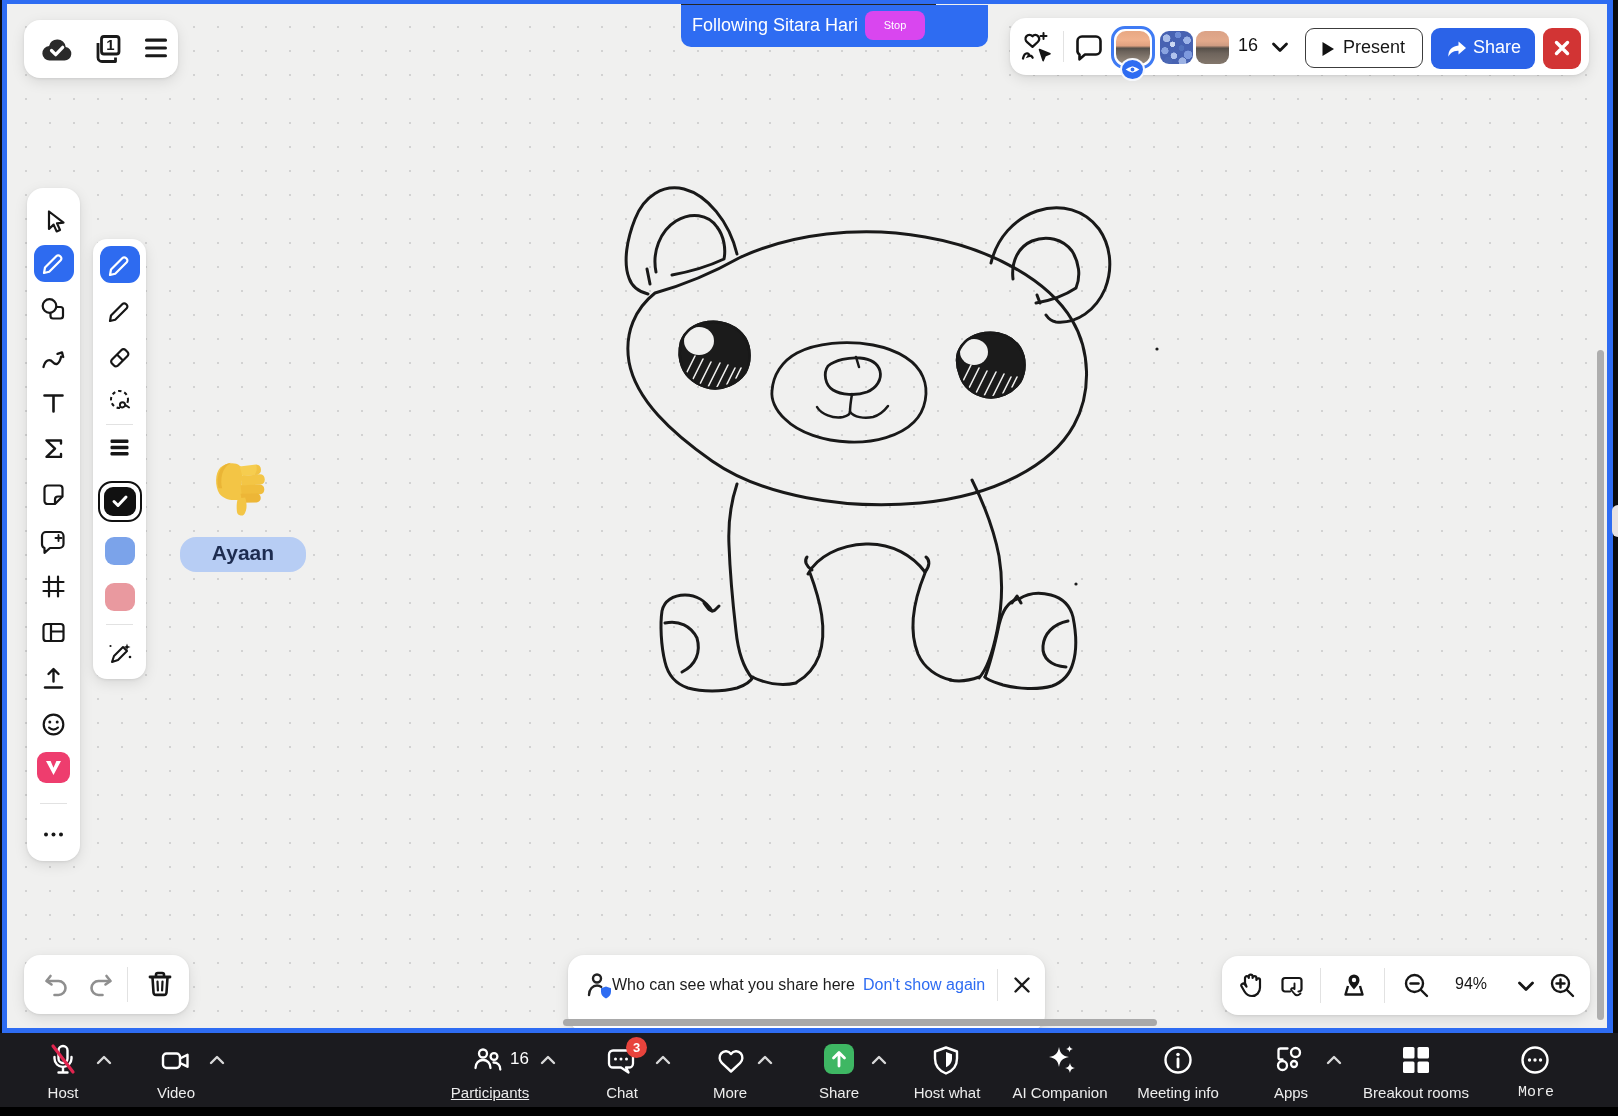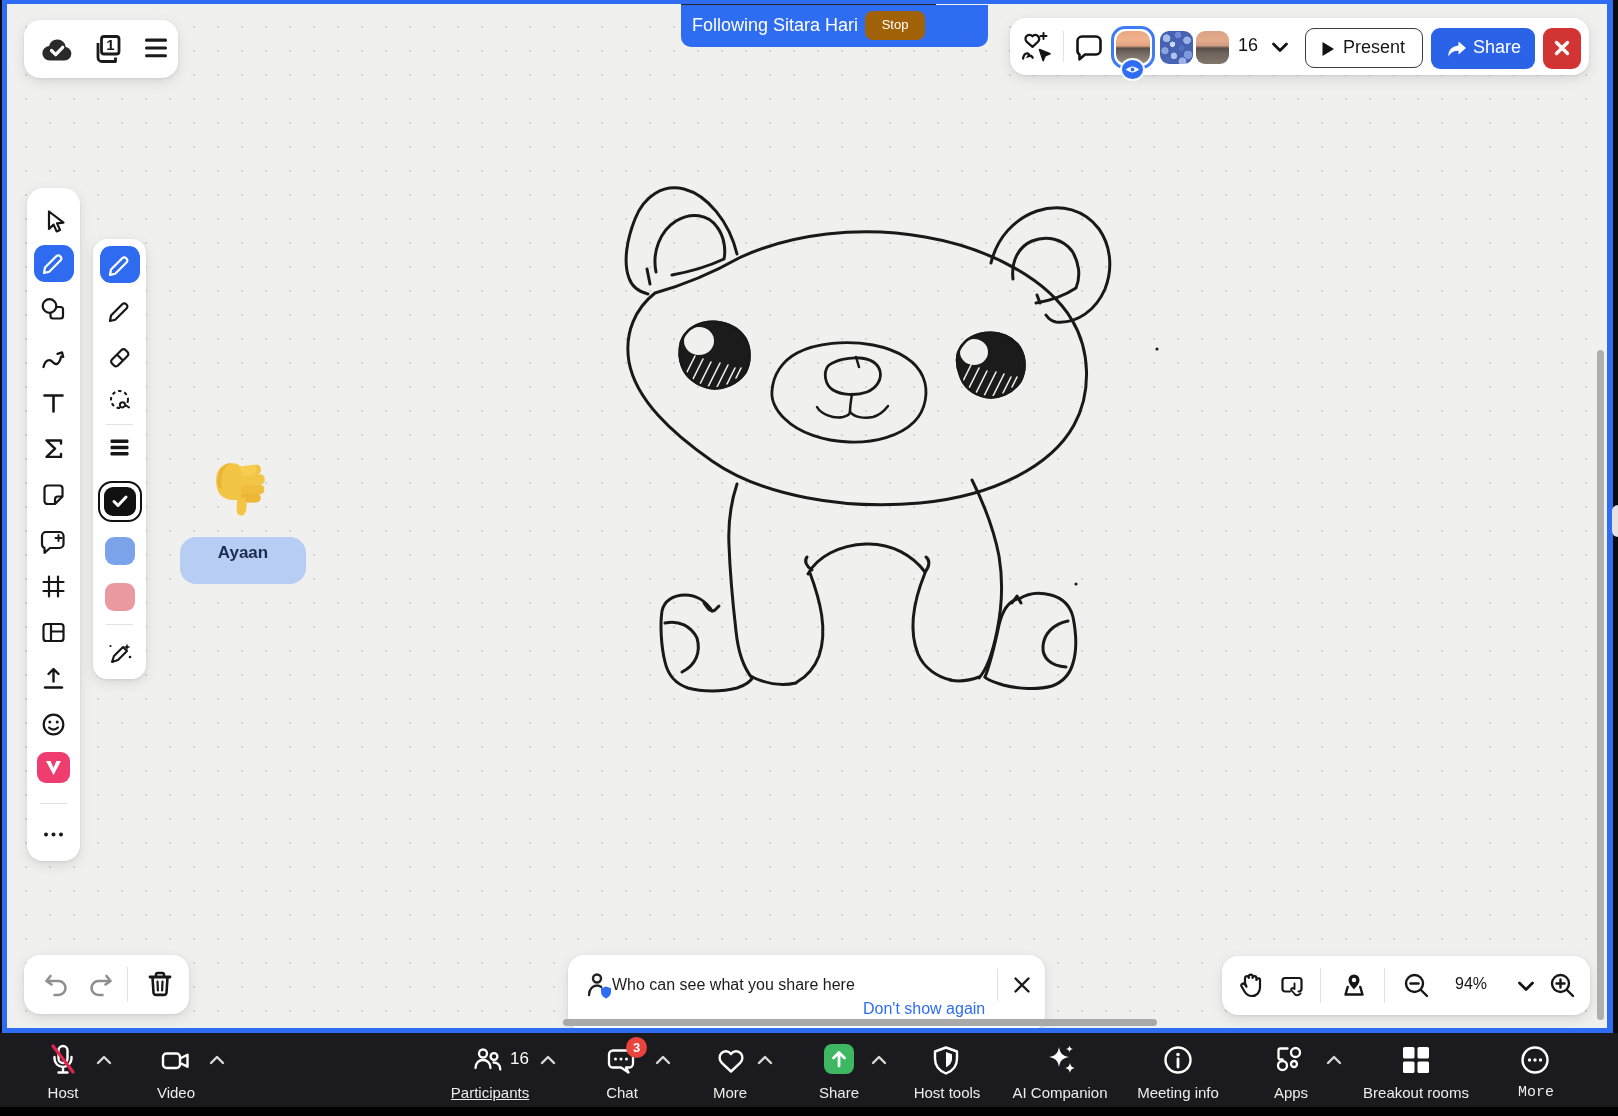--- a/index.html
+++ b/index.html
@@ -25,21 +25,21 @@
 <body>
 
 <div id="board">
 
   <div id="boardinner" style="position:absolute; left:-7px; top:-4px; width:1618px; height:1116px;">
 
     <div class="abs" style="left:681px; top:0; width:255px; height:6px; background:#262626;"></div>
 
     <div class="abs" style="left:681px; top:5px; width:307px; height:42px; background:#2e6cf2; border-radius:0 0 10px 10px;">
       <div class="abs" style="left:11px; top:10px; color:#fff; font-size:18px;">Following Sitara Hari</div>
-      <div class="abs" style="left:184px; top:6px; width:60px; height:29px; background:#a16207; border-radius:8px; color:#fff; font-size:13px; text-align:center; line-height:28px;">Stop</div>
+      <div class="abs" style="left:184px; top:6px; width:60px; height:29px; background:#d946ef; border-radius:8px; color:#fff; font-size:11px; text-align:center; line-height:28px;">Stop</div>
     </div>
 
     <div class="panel" style="left:24px; top:20px; width:154px; height:58px;">
       <svg id="ic-cloud" style="left:13px; top:10px;" width="40" height="40" viewBox="0 0 40 40">
         <path d="M20,9.5 a8,8 0 0 0 -7.9,6.6 A7.2,7.2 0 0 0 13,30.5 h14.5 a6.8,6.8 0 0 0 1.2,-13.5 A8,8 0 0 0 20,9.5 z" fill="#2a2a2a"></path>
         <path d="M14.5,20.5 l4.2,4.2 7,-7.4" stroke="#fff" stroke-width="3.2" fill="none" stroke-linecap="round" stroke-linejoin="round"></path>
       </svg>
       <svg id="ic-pages" style="left:62px; top:10px;" width="40" height="40" viewBox="0 0 40 40">
         <path d="M12,13 v14.5 a4,4 0 0 0 4,4 h13.5 v-4" fill="none" stroke="#1a1a1a" stroke-width="2.8" stroke-linejoin="round"></path>
         <rect x="15.5" y="6.5" width="17.5" height="17.5" rx="2.5" fill="#fff" stroke="#1a1a1a" stroke-width="2.8"></rect>
@@ -212,21 +212,21 @@
     <svg id="ic-thumb" style="left:213px; top:460px;" width="57" height="60" viewBox="0 0 62 64" preserveAspectRatio="none">
       <path d="M8,8 C 14,3 24,2 29,6 L33,9 C30,22 31,32 34,38 L30,42 C20,44 12,42 7,36 C2,28 2,14 8,8 z" fill="#f3c545"></path>
       <path d="M6,30 q-3,-10 2,-20 q4,-6 12,-7 q-8,4 -10,12 q-2,9 0,15 z" fill="#eab536"></path>
       <path d="M29,7 l18,-2.2 a5.5,5.5 0 0 1 1,10.8 l-16,1.8 z" fill="#f6cd4f"></path>
       <path d="M30,17 l21,-1.7 a5.5,5.5 0 0 1 0.8,10.9 l-20.4,1.4 z" fill="#f3c545"></path>
       <path d="M30,27 l21,-0.9 a5.3,5.3 0 0 1 0.4,10.5 l-20,0.9 z" fill="#f0bd3c"></path>
       <path d="M30,36 l17,-0.4 a4.8,4.8 0 0 1 0.3,9.6 l-15.6,0.5 z" fill="#edb637"></path>
       <path d="M27,41 l8,-1 c2,6 2,12 0,16 a4.6,4.6 0 0 1 -9,-1 c-0.5,-5 -0.3,-10 1,-14 z" fill="#f3c545"></path>
       <path d="M47,5 a5.5,5.5 0 0 1 1,10.8 l-3,0.3 q4,-5.5 2,-11.1 z" fill="#eab536" opacity="0.45"></path>
     </svg>
-    <div class="abs" style="left:180px; top:537px; width:126px; height:47px; background:#b7cdf4; border-radius:16px; text-align:center; line-height:31px; font-weight:bold; font-size:17px; color:#1d2c50;">Ayaan</div>
+    <div class="abs" style="left:180px; top:537px; width:126px; height:35px; background:#b7cdf4; border-radius:16px; text-align:center; line-height:31px; font-weight:bold; font-size:21px; color:#1d2c50;">Ayaan</div>
 
     <svg id="bear" style="left:600px; top:170px;" width="580" height="550" viewBox="600 170 580 550" fill="none" stroke="#191919" stroke-width="3" stroke-linecap="round" stroke-linejoin="round">
 
       <path d="M739,258 C 790,234 860,225 925,237 C 990,248 1048,280 1072,320 C 1090,350 1092,392 1074,425 C 1052,465 995,496 920,503 C 845,510 762,496 712,461 C 672,433 636,400 629,362 C 624,332 636,308 655,293 C 687,284 716,271 739,258 Z"></path>
 
       <path d="M737,254 C 729,221 707,195 684,189 C 663,184 644,196 635,219 C 627,239 623,262 629,278 C 632,287 640,292 648,294"></path>
       <path d="M656,272 C 652,252 660,231 676,221 C 691,212 708,214 717,227 C 724,236 726,249 724,259 C 707,267 688,272 672,275"></path>
       <path d="M647,269 l3,15"></path>
 
       <path d="M991,263 C 997,238 1014,219 1037,211 C 1061,203 1085,210 1099,229 C 1111,246 1113,269 1105,289 C 1096,310 1077,324 1056,322 C 1051,321 1048,318 1046,315"></path>
@@ -310,21 +310,21 @@
       </svg>
     </div>
 
     <div class="panel" style="left:568px; top:955px; width:477px; height:76px;">
       <svg id="ic-pshield" style="left:15px; top:15px;" width="32" height="32" viewBox="0 0 32 32">
         <circle cx="14" cy="8.5" r="4" fill="none" stroke="#222" stroke-width="2.4"></circle>
         <path d="M6,25 c0,-6 4,-9.5 8,-9.5 c1.5,0 3,0.5 4.2,1.4" fill="none" stroke="#222" stroke-width="2.4" stroke-linecap="round"></path>
         <path d="M23,16.5 l5,1.8 v3.5 c0,3 -2,5.5 -5,6.7 c-3,-1.2 -5,-3.7 -5,-6.7 v-3.5 z" fill="#2e6cf2"></path>
       </svg>
       <div class="abs" style="left:44px; top:21px; font-size:16px; color:#1c1c1c;">Who can see what you share here</div>
-      <div class="abs" style="left:295px; top:21px; font-size:16px; color:#2e6cf2;margin-top:24px;">Don't show again</div>
+      <div class="abs" style="left:295px; top:21px; font-size:16px; color:#2e6cf2;">Don't show again</div>
       <div class="sep-v" style="left:429px; top:14px; height:32px;"></div>
       <svg id="ic-nx" style="left:443px; top:19px;" width="22" height="22" viewBox="0 0 22 22">
         <path d="M4.5,4.5 L17.5,17.5 M17.5,4.5 L4.5,17.5" stroke="#1c1c1c" stroke-width="2.4" stroke-linecap="round"></path>
       </svg>
     </div>
 
     <div class="panel" style="left:1222px; top:956px; width:368px; height:59px;">
       <svg id="ic-hand" style="left:13px; top:14px;" width="30" height="30" viewBox="0 0 30 30">
         <path d="M10,13 V8 a1.9,1.9 0 0 1 3.8,0 v-1.5 a1.9,1.9 0 0 1 3.8,0 V8 a1.9,1.9 0 0 1 3.8,0 v2 a1.8,1.8 0 0 1 3.6,0.5 v7 c0,5 -3.5,8.5 -8,8.5 c-3.5,0 -5.8,-1.6 -7.5,-4.5 l-3,-5.2 a1.9,1.9 0 0 1 3.2,-2 l1.8,2.4 z" fill="none" stroke="#161616" stroke-width="2.2" stroke-linejoin="round"></path>
       </svg>
@@ -424,21 +424,21 @@
   <svg style="left:869px; top:19px;" width="20" height="16" viewBox="0 0 20 16">
       <path d="M4,11 l6,-6 6,6" fill="none" stroke="#d9d9d9" stroke-width="2.4" stroke-linecap="round" stroke-linejoin="round"></path>
     </svg>
   <div class="lbl" style="left:839px; top:51px;">Share</div>
 
   <svg style="left:928px; top:10px;" width="36" height="36" viewBox="0 0 36 36">
     <path d="M18,4.5 l11,4 v7 c0,7 -4.5,12.5 -11,15 c-6.5,-2.5 -11,-8 -11,-15 v-7 z" fill="none" stroke="#fff" stroke-width="2.4" stroke-linejoin="round"></path>
     <path d="M18,4.5 l0,25.5 M7.5,9 l21,0" stroke="#fff" stroke-width="0"></path>
     <path d="M18,9 l6,2.2 v4.3 c0,4 -2.4,7.2 -6,8.8 z" fill="#fff"></path>
   </svg>
-  <div class="lbl" style="left:947px; top:51px;">Host tools</div>
+  <div class="lbl" style="left:947px; top:51px;">Host what</div>
 
   <svg style="left:1041px; top:8px;" width="40" height="40" viewBox="0 0 40 40">
     <path d="M18,6 c1.2,6.5 3.5,9 10,10 c-6.5,1.2 -8.8,3.5 -10,10 c-1.2,-6.5 -3.5,-8.8 -10,-10 c6.5,-1 8.8,-3.5 10,-10 z" fill="#fff"></path>
     <path d="M29,22 c0.6,3.2 1.8,4.4 5,5 c-3.2,0.7 -4.4,1.8 -5,5 c-0.7,-3.2 -1.8,-4.3 -5,-5 c3.2,-0.6 4.3,-1.8 5,-5 z" fill="#fff"></path>
     <path d="M28.5,4.5 c0.4,2.2 1.2,3 3.4,3.4 c-2.2,0.5 -3,1.2 -3.4,3.4 c-0.5,-2.2 -1.2,-2.9 -3.4,-3.4 c2.2,-0.4 2.9,-1.2 3.4,-3.4 z" fill="#fff"></path>
   </svg>
   <div class="lbl" style="left:1060px; top:51px;">AI Companion</div>
 
   <svg style="left:1160px; top:10px;" width="36" height="36" viewBox="0 0 36 36">
     <circle cx="18" cy="17" r="12.5" fill="none" stroke="#fff" stroke-width="2.4"></circle>

